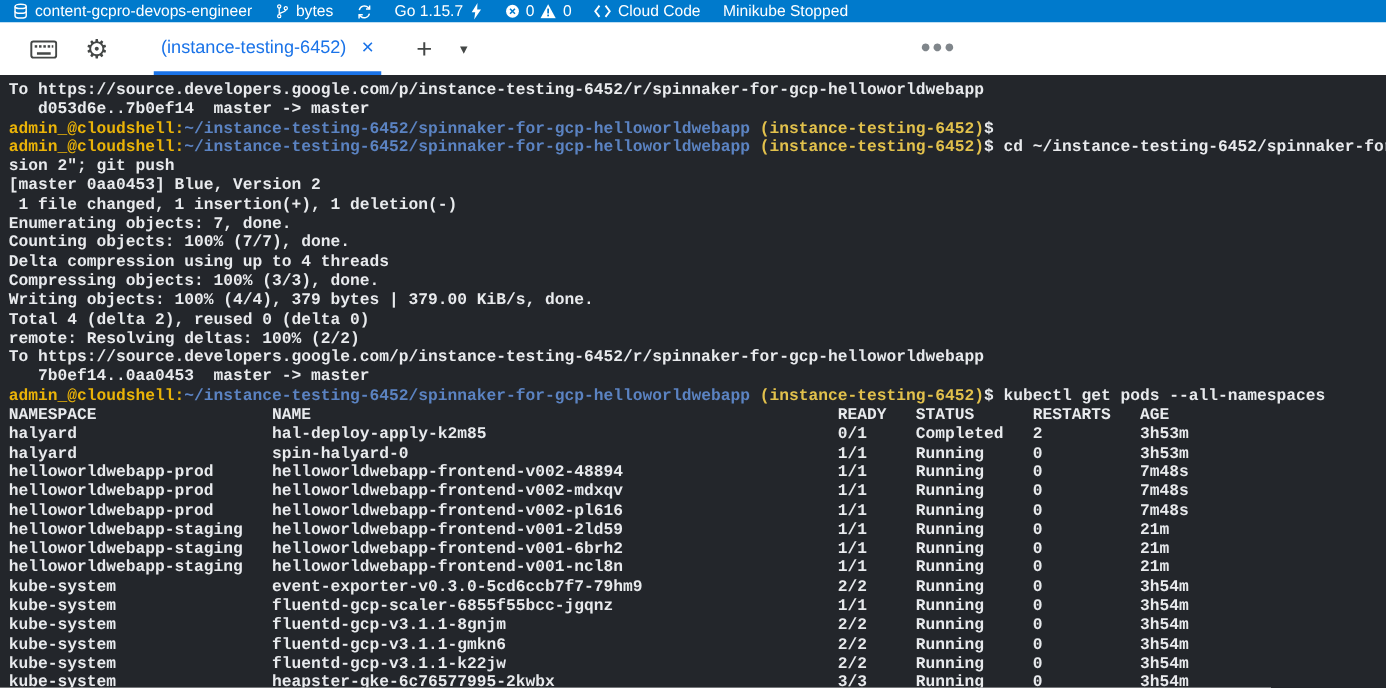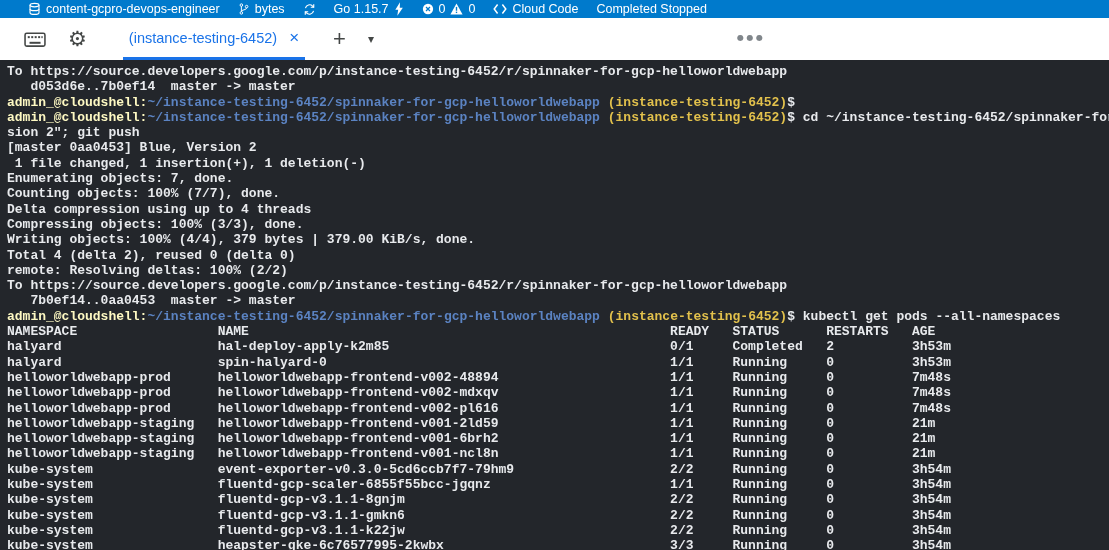--- a/index.html
+++ b/index.html
@@ -2,21 +2,21 @@
 <html style="--statusbar-bg: #007acc; --accent: #1a73e8; --term-bg: #23262b; --term-fg: #e8eaed; --path-blue: #5b83c2; --env-yellow: #e2c14c;"><head>
 <meta charset="utf-8">
 <style>
   html,body{margin:0;padding:0;background:#fff;}
   body{width:1109px;height:550px;overflow:hidden;position:relative;
        font-family:"Liberation Sans",sans-serif;-webkit-font-smoothing:antialiased;}
 
   
   .statusbar{position:absolute;left:0;top:0;width:1109px;height:18px;
     background:var(--statusbar-bg,#007acc);display:flex;align-items:center;
-    padding-left:28px;gap:18px;box-sizing:border-box;}
+    padding-left:10px;gap:18px;box-sizing:border-box;}
   .sb-item{display:flex;align-items:center;gap:5px;color:#fff;font-size:12.5px;
     white-space:nowrap;cursor:pointer;}
   .sb-item svg{display:block;}
 
   
   .tabbar{position:absolute;left:0;top:18px;width:1109px;height:42px;background:#ffffff;}
   .tabbar-inner{display:flex;align-items:center;height:42px;padding-left:24px;gap:22px;}
   .icon-btn{color:#444746;display:flex;align-items:center;cursor:pointer;}
   .gear{font-size:21px;line-height:1;font-family:"DejaVu Sans",sans-serif;}
   .term-tab{display:flex;align-items:center;gap:12px;height:42px;
@@ -29,21 +29,21 @@
   .drag-dots{position:absolute;left:737px;top:15px;color:#80868b;font-size:8px;
     letter-spacing:2.5px;cursor:pointer;font-family:"DejaVu Sans",sans-serif;}
 
   
   .terminal{position:absolute;left:0;top:60px;width:1109px;height:490px;
     background:var(--term-bg,#23262b);color:var(--term-fg,#e8eaed);
     font-family:"Liberation Mono",monospace;font-size:13px;font-weight:700;
     line-height:15.3px;white-space:pre;overflow:hidden;
     padding:4px 0 0 7px;box-sizing:border-box;cursor:text;}
   .tl{height:15.3px;}
-  .seg-u{color:#fef9c3;}
+  .seg-u{color:#eab308;}
   .seg-p{color:var(--path-blue,#5b83c2);}
   .seg-e{color:var(--env-yellow,#e2c14c);}
 </style>
 </head>
 <body>
 
 <div class="statusbar">
   <div class="sb-item">
     <span>
       <svg width="13" height="14" viewBox="0 0 16 16" fill="none">
@@ -102,21 +102,21 @@
   </div>
   <div class="sb-item">
     <span>
       <svg width="14" height="12" viewBox="0 0 14 12" fill="none" stroke="#fff" stroke-width="1.5">
         <path d="M4.6 1.5 L1.2 6 L4.6 10.5 M9.4 1.5 L12.8 6 L9.4 10.5"></path>
       </svg>
     </span>
     <span>Cloud Code</span>
   </div>
   <div class="sb-item">
-    <span>Completed Stopped</span>
+    <span>Minikube Stopped</span>
   </div>
 </div>
 
 <div class="tabbar">
   <div class="tabbar-inner">
     <span class="icon-btn">
       <svg width="22" height="17" viewBox="0 0 21 16" fill="none">
         <rect x="1" y="2" width="19" height="12.3" rx="1.6" stroke="#444746" stroke-width="1.5"></rect>
         <g fill="#444746">
           <rect x="3.6" y="4.8" width="1.9" height="1.9"></rect>

